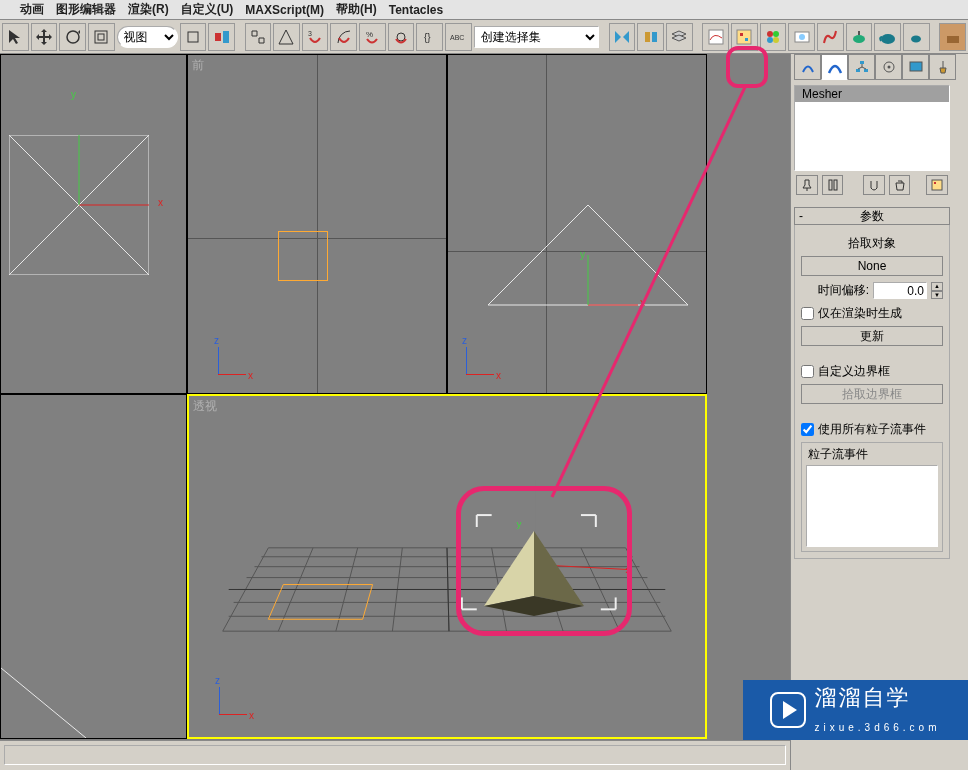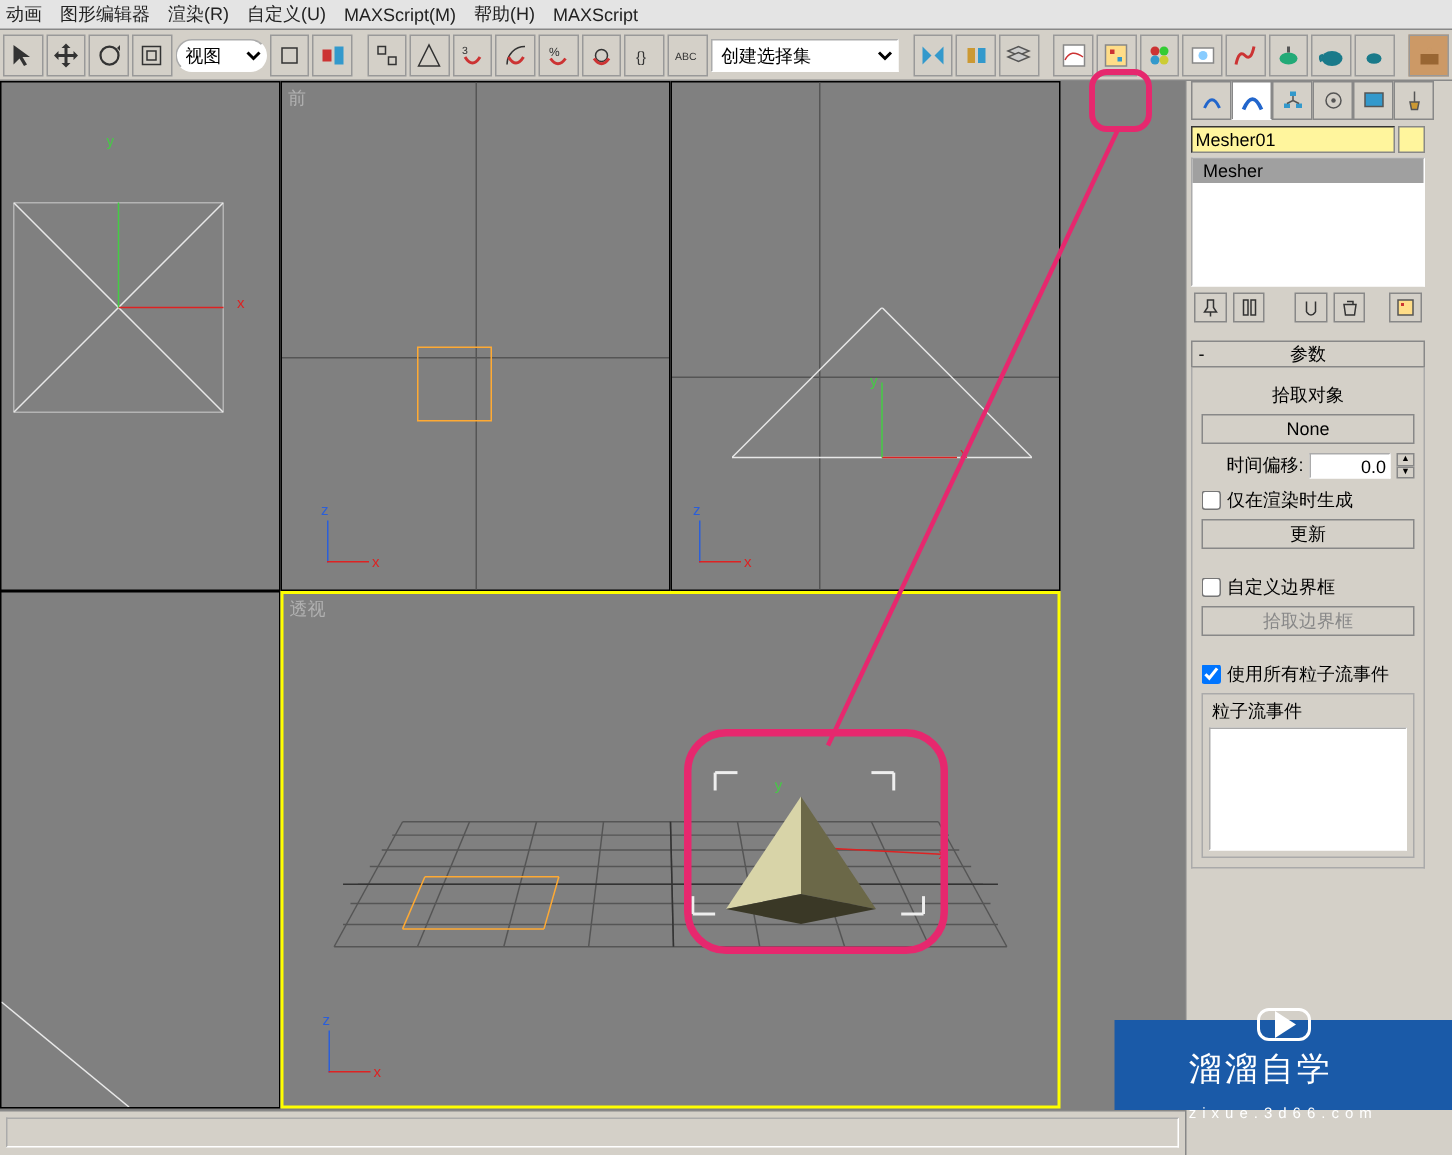--- a/index.html
+++ b/index.html
@@ -1,19 +1,19 @@
 <!DOCTYPE html>
 <html><head>
 <meta charset="utf-8">
 <style>
 * { box-sizing: border-box; margin: 0; padding: 0; }
 body { font-family: "Microsoft YaHei", "SimSun", Arial, sans-serif; font-size: 12px; background: #c0c0c0; overflow: hidden; width: 968px; height: 770px; position: relative; }
 
 
-.menubar { height: 20px; background: #e4e4e4; border-bottom: 1px solid #888; display: flex; align-items: center; padding: 0 4px; gap: 12px; color: #222; }
+.menubar { height: 20px; background: #e4e4e4; border-bottom: 1px solid #888; display: flex; align-items: center; padding: 0 20px; gap: 12px; color: #222; font-weight: bold; }
 .menubar span { cursor: default; }
 
 
 .toolbar { height: 34px; background: #d4d0c8; border-bottom: 1px solid #888; display: flex; align-items: center; padding: 0 2px; gap: 2px; }
 .tb-btn { width: 28px; height: 28px; border: 1px solid #999; background: #d4d0c8; display: flex; align-items: center; justify-content: center; font-size: 14px; color: #333; }
 .tb-btn svg { width: 18px; height: 18px; }
 .tb-sep { width: 6px; }
 .tb-combo { height: 22px; border: 1px inset #fff; background: #fff; font-size: 12px; padding: 0 2px; }
 .tb-combo.view { width: 64px; border-radius: 11px; }
 .tb-combo.selset { width: 132px; }
@@ -104,37 +104,37 @@
 .timeline{ position:absolute; left:0; right:178px; bottom:0; height:30px; background:#d4d0c8; border-top:1px solid #888;}
 .timeline-ruler{ height:20px; background:#d4d0c8; border:1px inset #fff; margin:4px; position:relative;}
 
 
 .anno-circle1{ position:absolute; left:726px; top:46px; width:42px; height:42px; border:4px solid #e6286e; border-radius:12px; pointer-events:none; z-index:50;}
 .anno-circle2{ position:absolute; left:456px; top:486px; width:176px; height:150px; border:5px solid #e6286e; border-radius:28px; pointer-events:none; z-index:50;}
 .anno-line{ position:absolute; left:547px; top:87px; width:200px; height:415px; pointer-events:none; z-index:49;}
 .anno-line svg line{stroke:#e6286e;stroke-width:3;}
 
 
-.watermark{ position:absolute; right:0; bottom:30px; width:225px; height:60px; background:#1a5aa8; display:flex; align-items:center; justify-content:center; gap:8px; z-index:60;flex-direction:column;}
+.watermark{ position:absolute; right:0; bottom:30px; width:225px; height:60px; background:#1a5aa8; display:flex; align-items:center; justify-content:center; gap:8px; z-index:60;}
 .watermark .play{ width:36px; height:36px; border:2px solid #fff; border-radius:8px; display:flex; align-items:center; justify-content:center;}
 .watermark .play div{ width:0;height:0;border-left:14px solid #fff;border-top:9px solid transparent;border-bottom:9px solid transparent; margin-left:3px;}
 .watermark .txt{ color:#fff; font-size:22px; font-weight:300; letter-spacing:2px; display:flex; flex-direction:column; line-height:1;}
 .watermark .txt .sub{ font-size:10px; letter-spacing:4px; margin-top:14px;}
 </style>
 </head>
 <body>
 
 <div class="menubar">
   <span>动画</span>
   <span>图形编辑器</span>
   <span>渲染(R)</span>
   <span>自定义(U)</span>
   <span>MAXScript(M)</span>
   <span>帮助(H)</span>
-  <span>MAXScript</span>
+  <span>Tentacles</span>
 </div>
 
 <div class="toolbar">
   <div class="tb-btn">
       <svg viewBox="0 0 18 18">
         <path d="M3 2 L3 15 L7 11 L10 16 L12 15 L9 10 L14 10 Z" fill="#333"></path>
       </svg>
     </div>
   <div class="tb-btn">
       <svg viewBox="0 0 18 18">
@@ -454,24 +454,20 @@
             <rect x="2" y="3" width="12" height="9" fill="#39c" stroke="#555"></rect>
           </svg>
         </div>
     <div class="cmd-tab">
           <svg width="16" height="16">
             <path d="M8 2 L8 9 M5 9 L11 9 L10 14 L6 14 Z" fill="#c93" stroke="#555"></path>
           </svg>
         </div>
   </div>
 
-  <div class="cmd-row">
-    <input class="name-input" value="Mesher01" style="">
-    <div class="color-swatch"></div>
-  </div>
 
 
   <div class="mod-stack">
     <div class="sel">Mesher</div>
   </div>
 
   <div class="stack-btns">
     <div class="sb">
           <svg width="14" height="14">
             <path d="M5 2 L9 2 L9 7 L11 10 L3 10 L5 7 Z M7 10 L7 13" fill="none" stroke="#333"></path>

